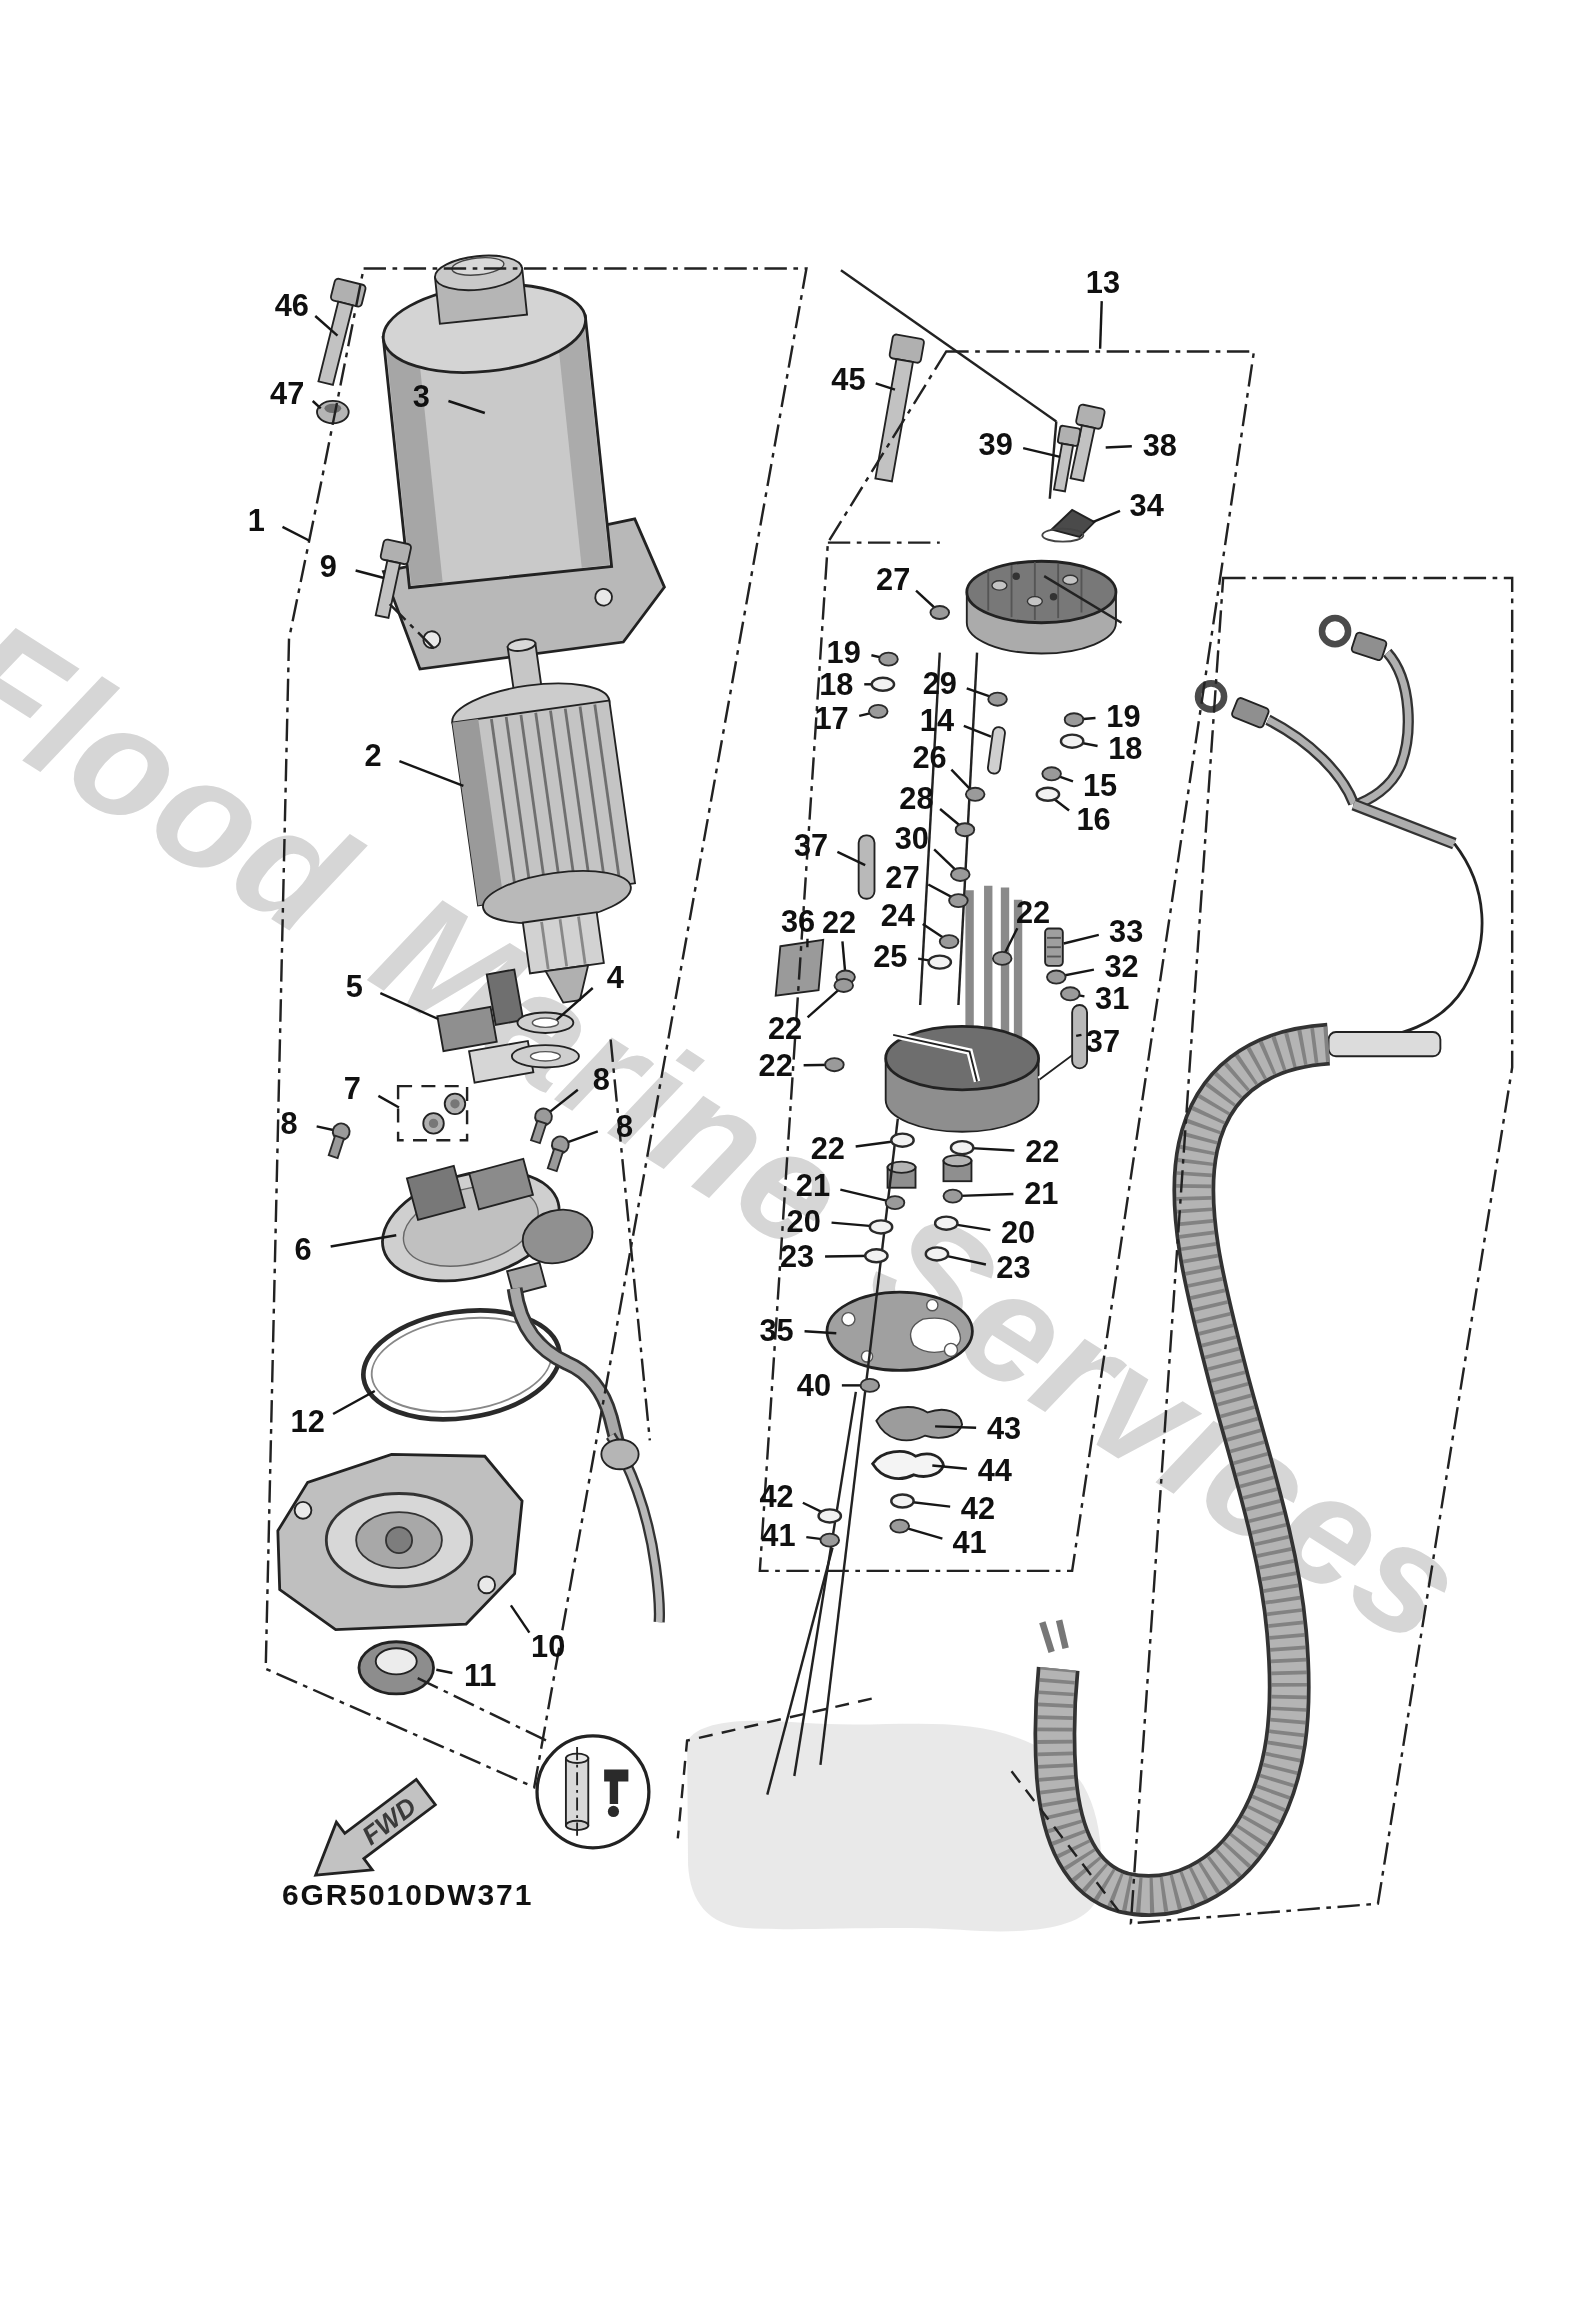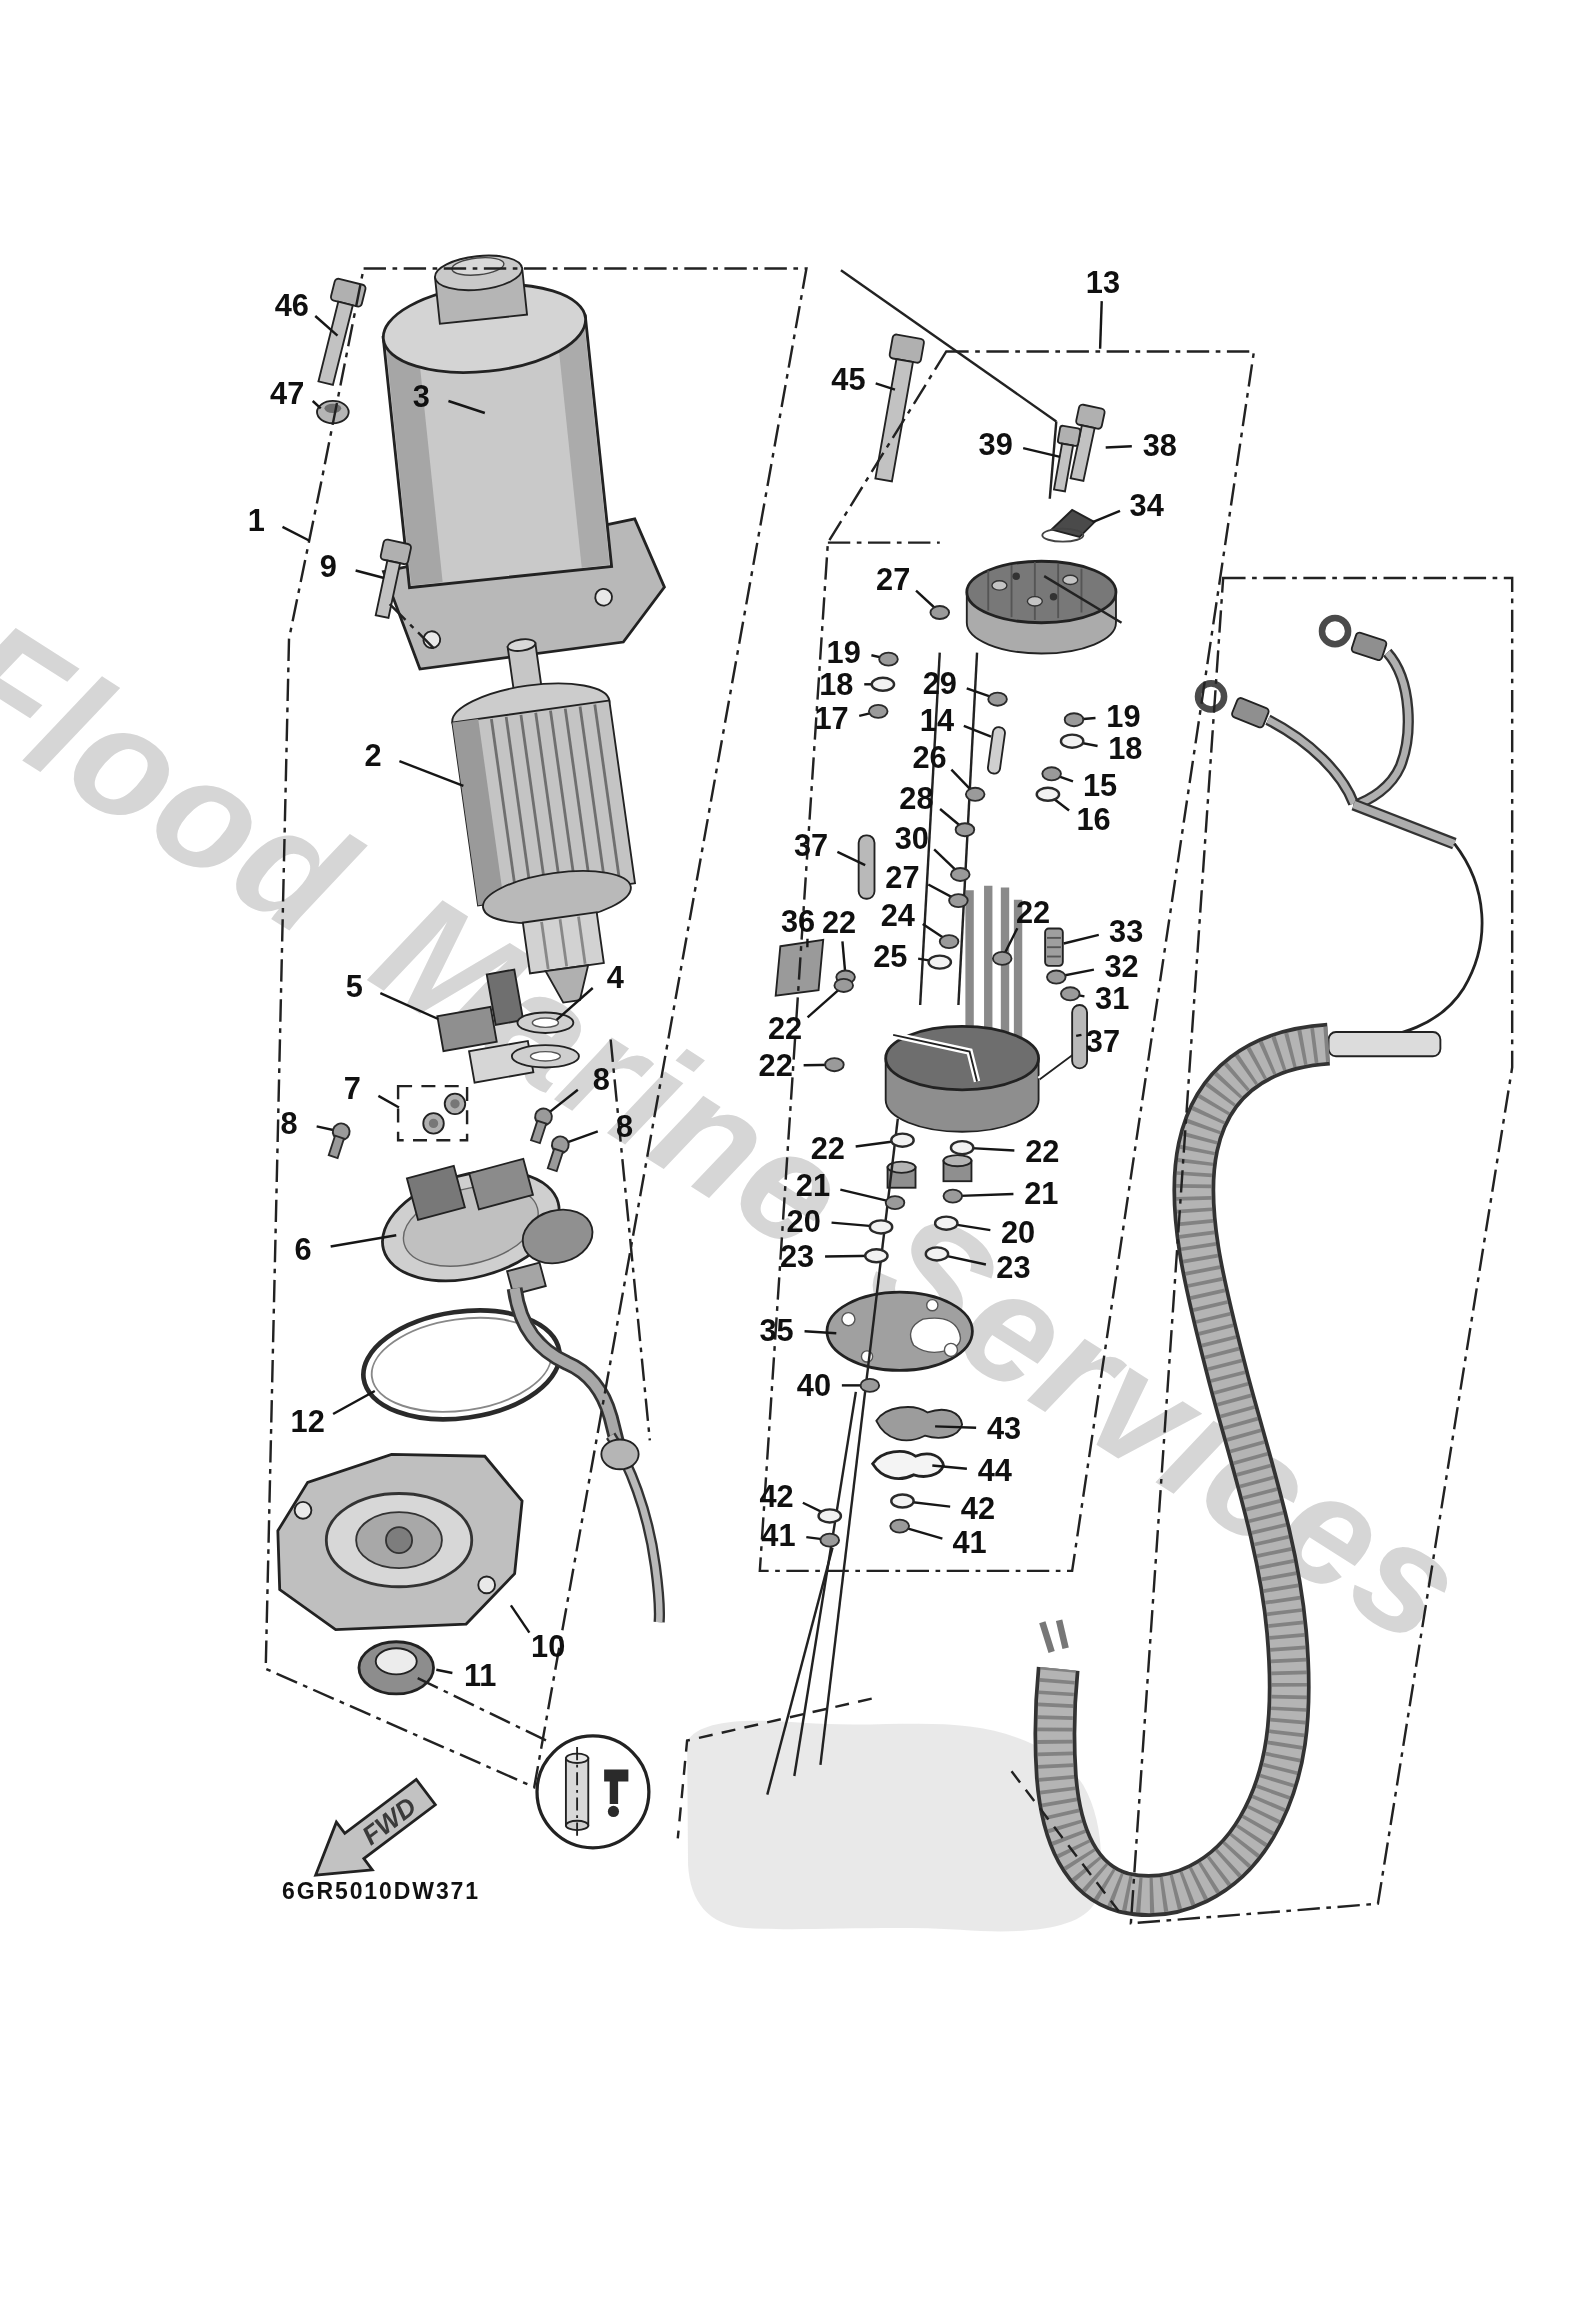--- a/index.html
+++ b/index.html
@@ -4,21 +4,21 @@
 <style>
   html,body{margin:0;padding:0;background:#fff;}
   #canvas{position:relative;width:1570px;height:2313px;background:#fff;overflow:hidden;
           font-family:"Liberation Sans",sans-serif;}
   #watermark{position:absolute;left:15px;top:585px;z-index:0;white-space:nowrap;
              transform:rotate(32.5deg);transform-origin:0 0;
              font-family:"Liberation Sans",sans-serif;font-weight:bold;font-style:italic;
              font-size:157px;letter-spacing:1.9px;word-spacing:24px;color:#d6d6d6;}
   #diagram{position:absolute;left:0;top:0;z-index:1;}
   #part-code{position:absolute;left:282px;top:1878px;z-index:2;
-             font-size:23px;font-weight:bold;letter-spacing:1.9px;color:#111;}
+             font-size:30px;font-weight:bold;letter-spacing:1.9px;color:#111;}
   .box,.seg{fill:none;stroke:#222;stroke-width:2.6px;}
   .dashdot{stroke-dasharray:24 7 5 7;}
   .dashed{stroke-dasharray:15 10;}
   .solid{stroke-dasharray:none;}
   .leader{stroke:#161616;stroke-width:2.6px;}
   .pt-solid{fill:#9a9a9a;stroke:#2a2a2a;stroke-width:2px;}
   .pt-ring{fill:#f2f2f2;stroke:#2a2a2a;stroke-width:2.6px;}
   .callout-num{font:bold 33px "Liberation Sans",sans-serif;fill:#101010;
                text-anchor:middle;dominant-baseline:central;}
   .outline2{stroke:#222;stroke-width:2px;}

